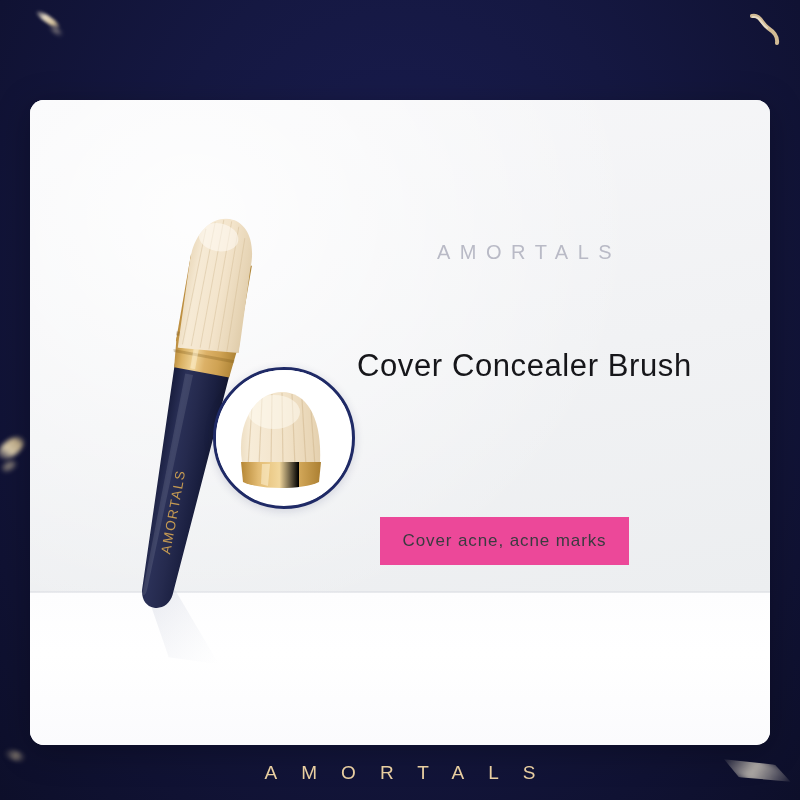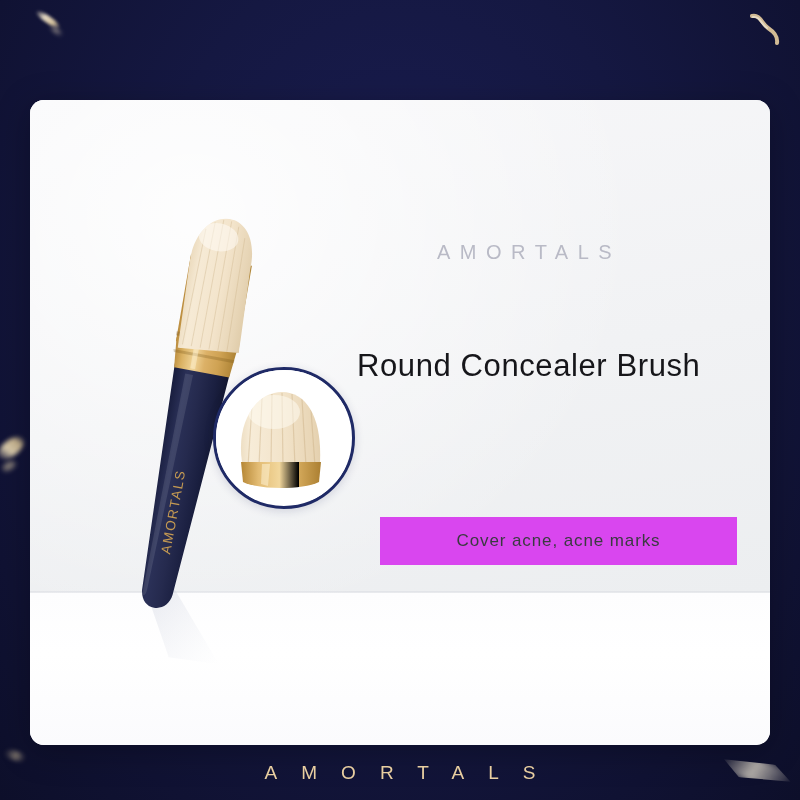--- a/index.html
+++ b/index.html
@@ -168,23 +168,23 @@
     font-size: 31px;
     letter-spacing: .6px;
     color: #16161a;
     font-weight: 400;
     white-space: nowrap;
   }
   .feature-pill {
     position: absolute;
     left: 350px;
     top: 417px;
-    width: 357px;
+    width: 249px;
     height: 48px;
-    background: #d946ef;
+    background: #ec4899;
     display: flex;
     align-items: center;
     justify-content: center;
   }
   .feature-pill span {
     font-size: 17px;
     letter-spacing: .9px;
     color: #3a3b40;
     white-space: nowrap;
   }
@@ -336,21 +336,21 @@
             <line x1="95" y1="40" x2="99" y2="96"></line>
           </g>
           <ellipse cx="58" cy="42" rx="26" ry="17" fill="rgba(255,253,246,0.5)"></ellipse>
         </g>
         <path d="M25 92 L105 92 L103 112 C86 120, 44 120, 27 112 Z" fill="url(#zFerrule)"></path>
         <path d="M46 94 L54 94 L52 116 L45 114 Z" fill="rgba(255,246,218,0.5)"></path>
       </svg>
     </div>
 
     <div class="watermark">AMORTALS</div>
-    <div class="headline">Round Concealer Brush</div>
+    <div class="headline">Cover Concealer Brush</div>
     <div class="feature-pill">
       <span>Cover acne, acne marks</span>
     </div>
   </div>
 
   <div id="brand-strip">
     <div class="brand-text">AMORTALS</div>
   </div>
 
 </div>

